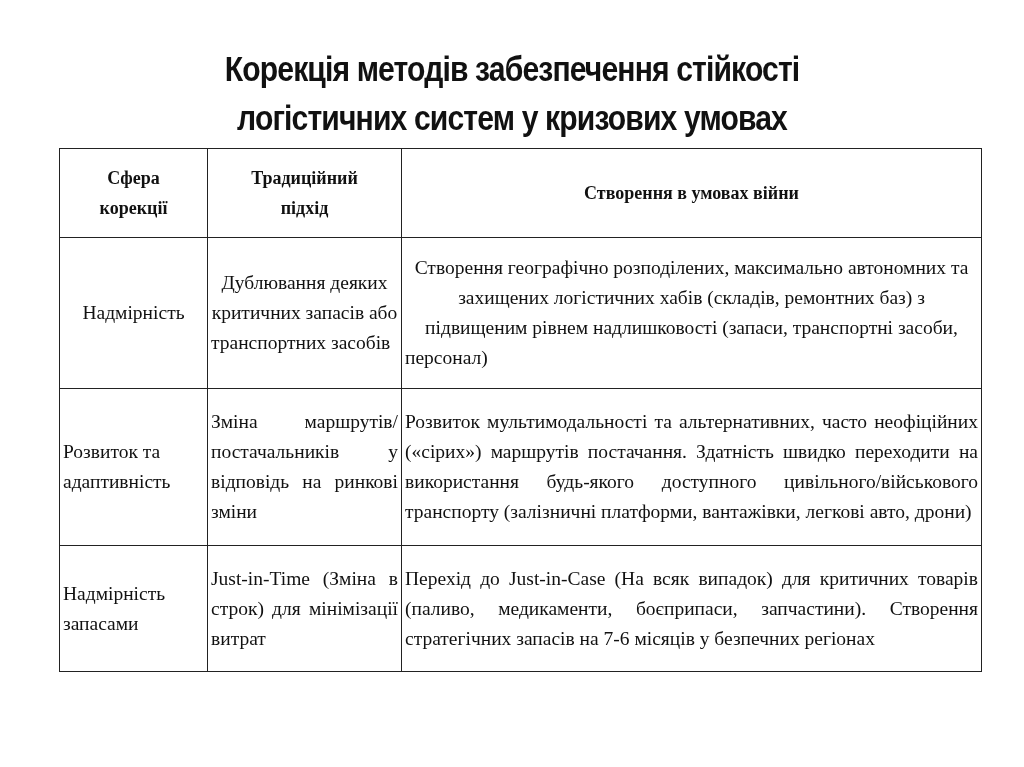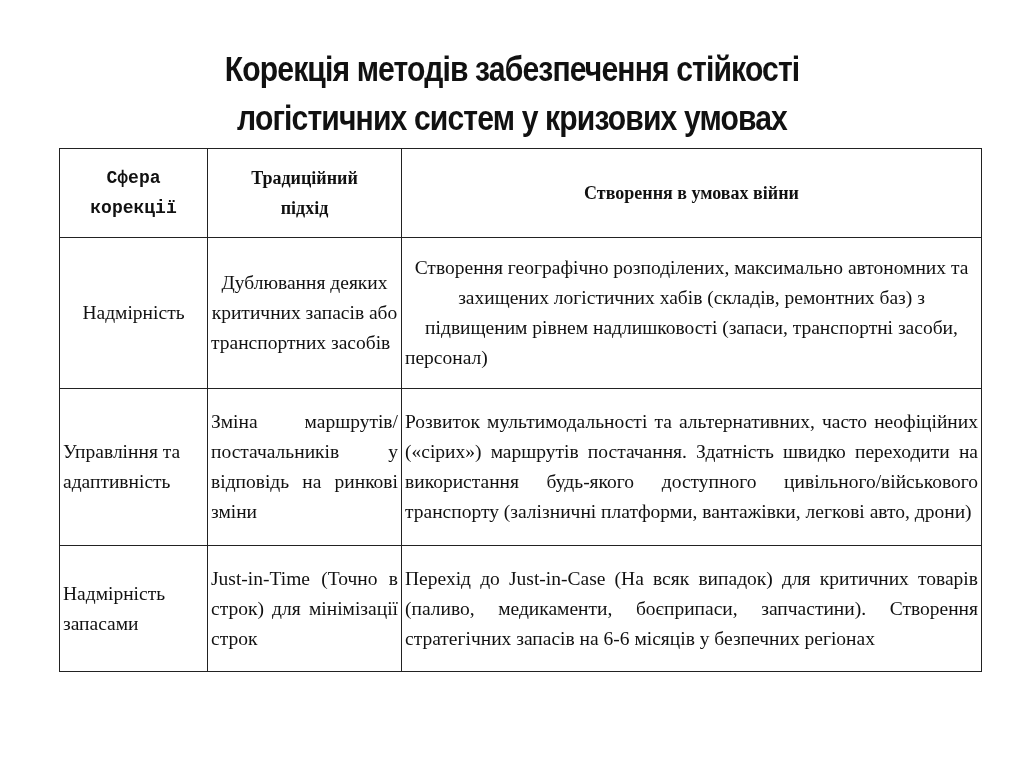--- a/index.html
+++ b/index.html
@@ -72,35 +72,35 @@
 </div>
 
 <table class="main-table">
   <colgroup>
     <col class="c1">
       <col class="c2">
       <col class="c3">
   </colgroup>
   <thead>
     <tr>
-      <th style="padding:12px 22px;font-family:Liberation Mono, monospace;">Сфера корекції</th>
+      <th style="padding:12px 22px;">Сфера корекції</th>
       <th style="padding:8px 20px;">Традиційний підхід</th>
       <th>Створення в умовах війни</th>
     </tr>
   </thead>
   <tbody>
     <tr class="row-1">
       <td class="sphere">Надмірність</td>
       <td class="just">Дублювання деяких критичних запасів або транспортних засобів</td>
       <td class="just">Створення географічно розподілених, максимально автономних та захищених логістичних хабів (складів, ремонтних баз) з підвищеним рівнем надлишковості (запаси, транспортні засоби, персонал)</td>
     </tr>
     <tr class="row-2">
-      <td class="sphere">Управління та адаптивність</td>
+      <td class="sphere">Розвиток та адаптивність</td>
       <td class="just">Зміна маршрутів/ постачальників у відповідь на ринкові зміни</td>
       <td class="just">Розвиток мультимодальності та альтернативних, часто неофіційних («сірих») маршрутів постачання. Здатність швидко переходити на використання будь-якого доступного цивільного/військового транспорту (залізничні платформи, вантажівки, легкові авто, дрони)</td>
     </tr>
     <tr class="row-3">
       <td class="sphere">Надмірність запасами</td>
-      <td class="just">Just-in-Time (Точно в строк) для мінімізації строк</td>
-      <td class="just">Перехід до Just-in-Case (На всяк випадок) для критичних товарів (паливо, медикаменти, боєприпаси, запчастини). Створення стратегічних запасів на 6-6 місяців у безпечних регіонах</td>
+      <td class="just">Just-in-Time (Зміна в строк) для мінімізації витрат</td>
+      <td class="just">Перехід до Just-in-Case (На всяк випадок) для критичних товарів (паливо, медикаменти, боєприпаси, запчастини). Створення стратегічних запасів на 7-6 місяців у безпечних регіонах</td>
     </tr>
   </tbody>
 </table>
 
 </body></html>

